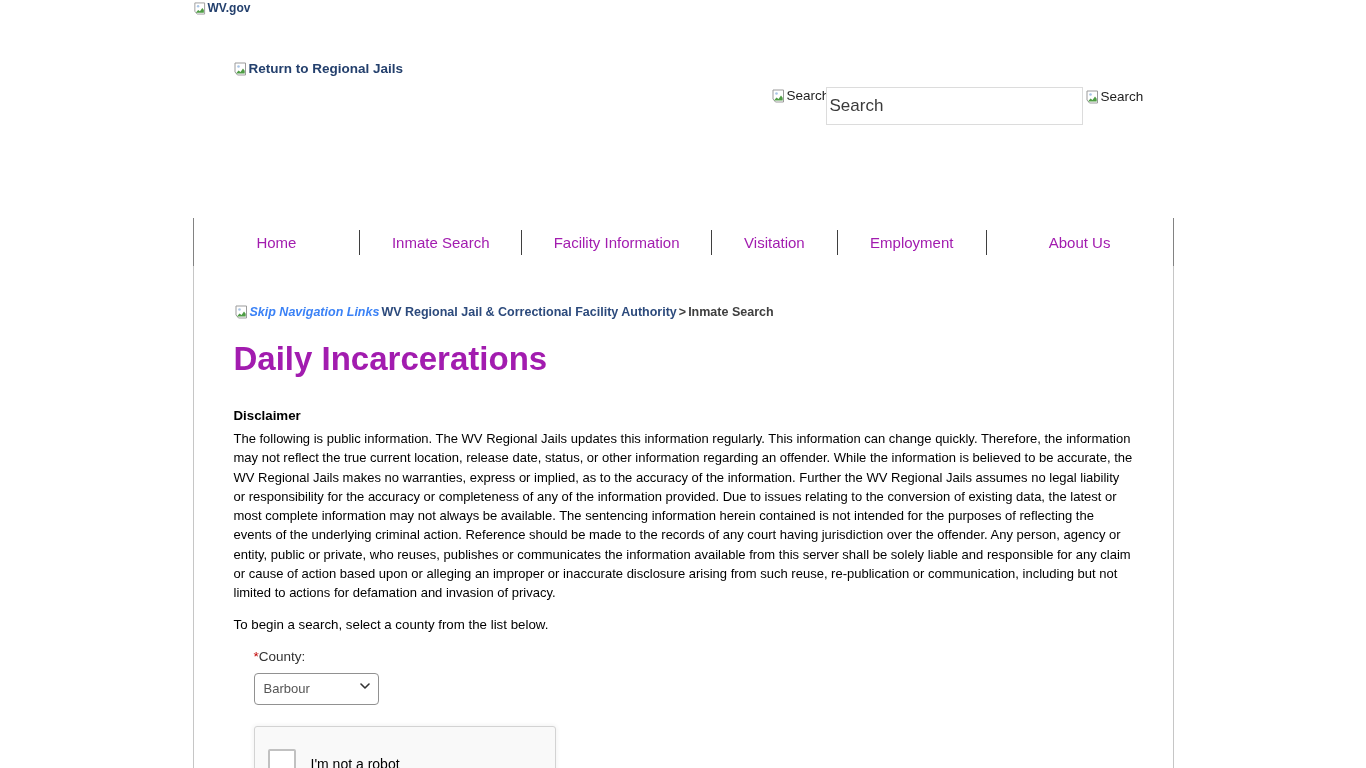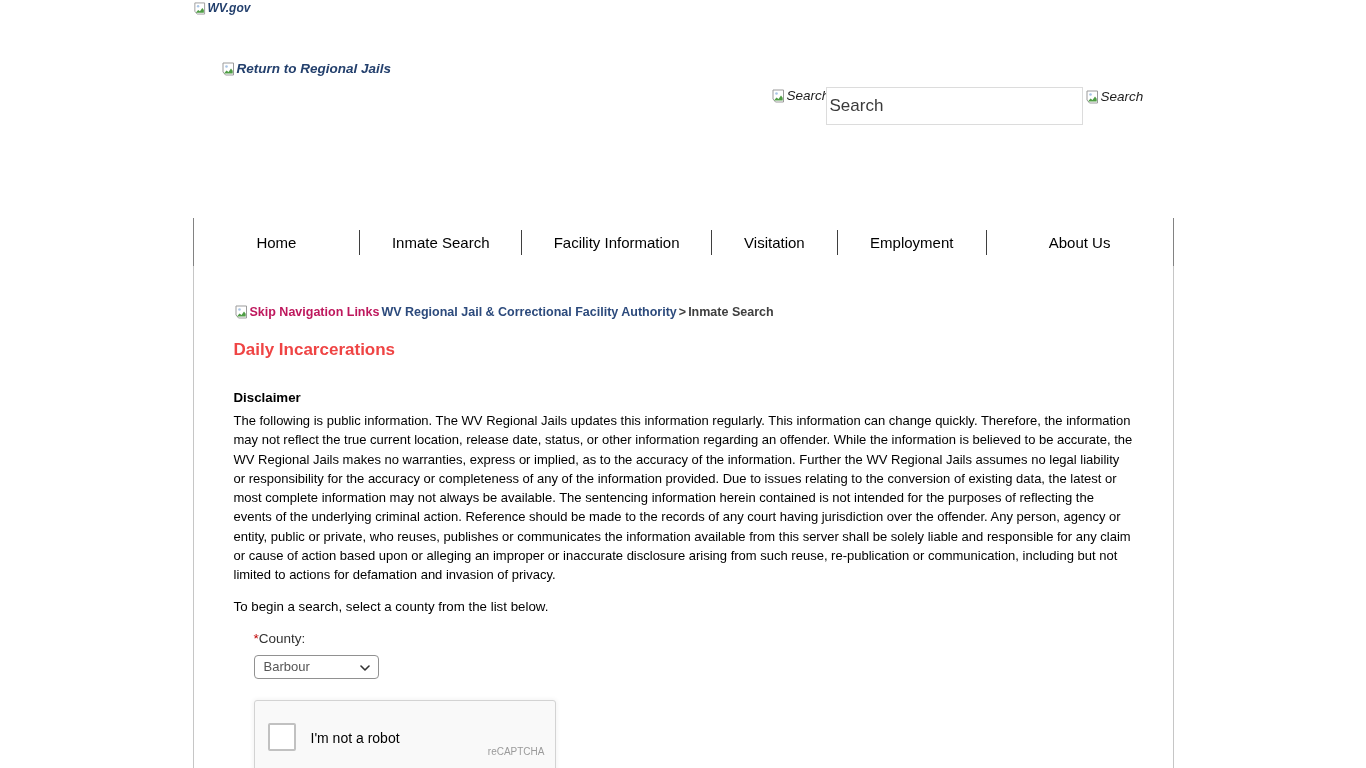--- a/index.html
+++ b/index.html
@@ -4,64 +4,64 @@
 <style>
   * { margin:0; padding:0; box-sizing:border-box; }
   html, body { width:1366px; height:768px; overflow:hidden; background:#ffffff;
     font-family:"Liberation Sans", sans-serif; color:#000; }
   a { text-decoration:none; }
 
   .site { width:981px; margin:0 auto; }
 
   
   .header { position:relative; height:218px; }
-  .alt-link { display:inline-flex; align-items:flex-start; gap:2px;font-style:italic; }
+  .alt-link { display:inline-flex; align-items:flex-start; gap:2px; }
   .brand-wvgov { position:absolute; top:1px; left:0; }
   .brand-wvgov .alt-text { font-size:12px; font-weight:bold; color:#24406d; }
-  .brand-return { position:absolute; top:61px; left:28px; }
+  .brand-return { position:absolute; top:61px; left:40px; }
   .brand-return .alt-text { font-size:13.5px; font-weight:bold; color:#24406d; }
   .bimg { flex:none; margin-top:1px; }
 
   .search-left { position:absolute; top:88px; left:578px; }
   .search-right { position:absolute; top:89px; left:892px; }
   .search-alt { font-size:13.5px; color:#1d1d1d; }
   .search-input { position:absolute; top:87px; left:633px; width:257px; height:38px;
     border:1px solid #dcdcdc; font-size:17px; color:#3a3a3a; padding:0 3px;
     font-family:"Liberation Sans", sans-serif; outline:none; }
 
   
   .main { border-left:1px solid #c6c6c6; border-right:1px solid #c6c6c6;
     min-height:550px; }
   .nav { display:flex; align-items:center; height:48px;
     margin:0 -1px; border-left:1px solid #828282; border-right:1px solid #828282; }
-  .nav-item { text-align:center; font-size:15px; color:#000000; cursor:pointer; }
+  .nav-item { text-align:center; font-size:15px; color:#a21caf; cursor:pointer; }
   .nav-sep { width:1px; height:25px; background:#3f3f3f; flex:none; }
   .w1{width:166px;} .w2{width:161px;} .w3{width:189px;} .w4{width:125px;}
   .w5{width:148px;} .w6{width:186px;}
 
   .content { padding:0 40px; }
 
   .breadcrumb { margin-top:38px; font-size:12.5px; font-weight:bold; color:#2c4a7c;
     display:flex; align-items:center; gap:2px; flex-wrap:wrap; }
   .breadcrumb .crumb-link { color:#2c4a7c; }
   .breadcrumb .crumb-current { color:#3f3f3f; }
   .breadcrumb .crumb-sep { color:#3f3f3f; }
 
-  .page-title { font-size:17px; font-weight:bold; color:#ef4444; margin-top:21px; }
+  .page-title { font-size:33px; font-weight:bold; color:#a21caf; margin-top:21px; }
 
   .disclaimer-h { margin-top:30px; font-size:13.3px; font-weight:bold; }
   .disclaimer-p { margin-top:6px; font-size:13px; line-height:19.3px; color:#000;
     width:900px; }
   .instruction { margin-top:14px; font-size:13.3px; }
 
   .county-label { margin-top:17px; margin-left:20px; font-size:13.5px; color:#333; }
   .county-label .asterisk { color:#c00000; }
 
   .select-wrap { position:relative; margin-top:9px; margin-left:20px; width:125px; }
-  .county-select { width:125px; height:24px; border:1px solid #919191; border-radius:4px;
+  .county-select { width:125px; height:32px; border:1px solid #919191; border-radius:4px;
     background:#fff; appearance:none; -webkit-appearance:none; padding:0 24px 0 9px;
     font-size:13px; color:#555; font-family:"Liberation Sans", sans-serif; }
   .chevron { position:absolute; right:9px; top:10px; pointer-events:none; line-height:0; }
 
   
   .recaptcha { position:relative; margin-top:21px; margin-left:20px;
     width:302px; height:100px; background:#f9f9f9; border:1px solid #d3d3d3;
     border-radius:3px; box-shadow:0 0 4px 1px rgba(0,0,0,0.05); }
   .rc-checkbox { position:absolute; left:13px; top:22px; width:28px; height:28px;
     background:#fff; border:2px solid #c1c1c1; border-radius:2px; cursor:pointer; }
@@ -126,21 +126,21 @@
       <div class="nav-item w4">Visitation</div>
       <div class="nav-sep"></div>
       <div class="nav-item w5">Employment</div>
       <div class="nav-sep"></div>
       <div class="nav-item w6">About Us</div>
     </div>
 
     <div class="content">
 
       <div class="breadcrumb">
-        <a href="#" style="display:inline-flex;align-items:center;gap:2px;color:#be185d;">
+        <a href="#" style="display:inline-flex;align-items:center;gap:2px;color:#3b82f6;font-style:italic;">
           <svg class="bimg" width="14" height="14" viewBox="0 0 14 14">
             <path d="M2 1h10.5v12H4.5L2 10z" fill="#ffffff" stroke="#9b9b9b" stroke-width="1"></path>
             <path d="M3 11.5l2.5-3 2 1.5 2.5-3.5 1.7 2.2v2.8z" fill="#4f9d45"></path>
             <circle cx="5.5" cy="4.5" r="1.3" fill="#a8c4e5"></circle>
           </svg>
           <span>Skip Navigation Links</span>
         </a>
         <a class="crumb-link" href="#">WV Regional Jail &amp; Correctional Facility Authority</a>
         <span class="crumb-sep">&gt;</span>
         <span class="crumb-current">Inmate Search</span>

